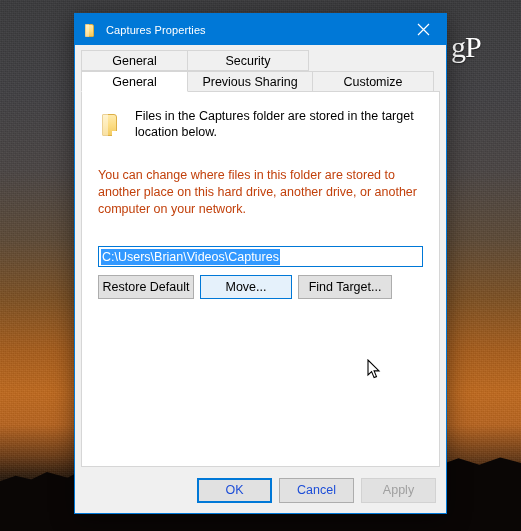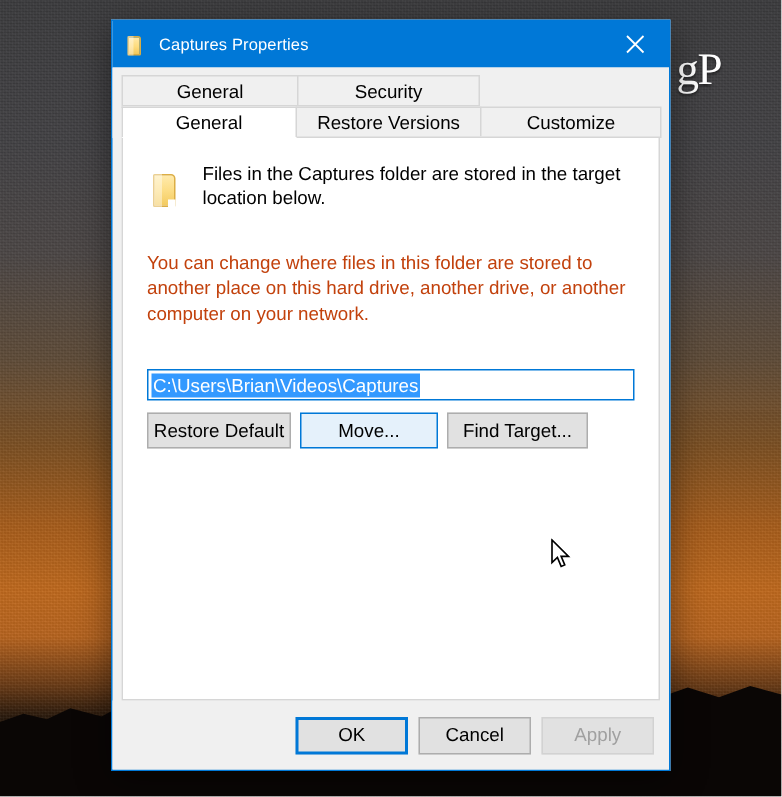--- a/index.html
+++ b/index.html
@@ -153,39 +153,39 @@
     white-space: nowrap;
   }
   .tab.row1 { border-bottom: 1px solid #d6d6d6; }
   .tab.selected {
     background: #ffffff;
     border: 1px solid #d6d6d6;
     border-bottom: 1px solid #ffffff;
     z-index: 3;
     position: relative;
   }
-  .tab.w1 { width: 118px; }
+  .tab.w1 { width: 107px; }
   .tab.w2 { width: 126px; }
   .tab.w3 { width: 122px; }
 
   
   #tabpanel {
     flex: 1 1 auto;
     margin: -1px 6px 0 6px;
     background: #ffffff;
     border: 1px solid #d6d6d6;
     position: relative;
     z-index: 1;
     padding: 16px 16px 0 16px;
     box-sizing: border-box;
   }
 
   .info-row {
     display: flex;
-    align-items: flex-end;
+    align-items: center;
   }
   #body-folder-icon {
     width: 26px;
     height: 26px;
     margin-right: 11px;
     margin-top: 1px;
     position: relative;
     flex: 0 0 auto;
   }
   #body-folder-icon .fbody {
@@ -287,21 +287,21 @@
     padding-right: 10px;
     gap: 7px;
     background: #f0f0f0;
   }
   .footer-btn {
     width: 75px;
     height: 25px;
     line-height: 23px;
     text-align: center;
     font-size: 12.5px;
-    color: #000000;
+    color: #1d4ed8;
     background: #e1e1e1;
     border: 1px solid #adadad;
     box-sizing: border-box;
   }
   .footer-btn.default {
     border: 2px solid #0078d7;
     line-height: 21px;
   }
   .footer-btn.disabled {
     color: #a0a0a0;
@@ -334,21 +334,21 @@
     </div>
   </div>
 
   <div id="tabstrip">
     <div class="tab-row">
       <div class="tab row1 w1">General</div>
       <div class="tab row1 w3">Security</div>
     </div>
     <div class="tab-row">
       <div class="tab selected w1">General</div>
-      <div class="tab w2">Restore Versions</div>
+      <div class="tab w2">Previous Sharing</div>
       <div class="tab w3">Customize</div>
     </div>
   </div>
 
   <div id="tabpanel">
 
     <div class="info-row">
       <div id="body-folder-icon">
         <div class="fbody"></div>
         <div class="fflap"></div>

